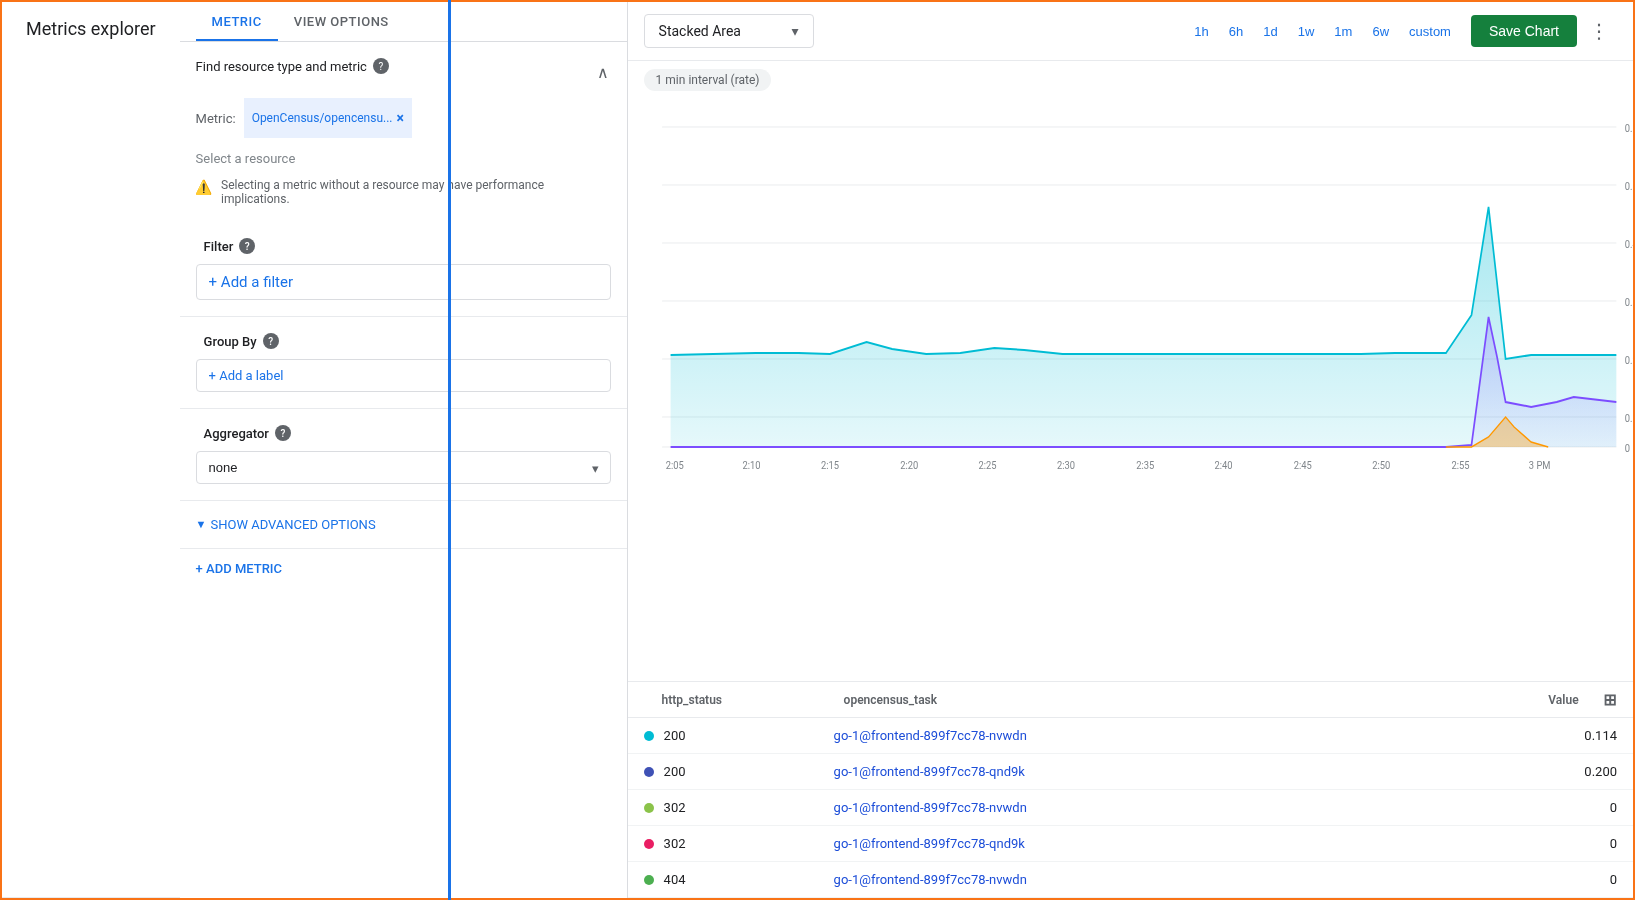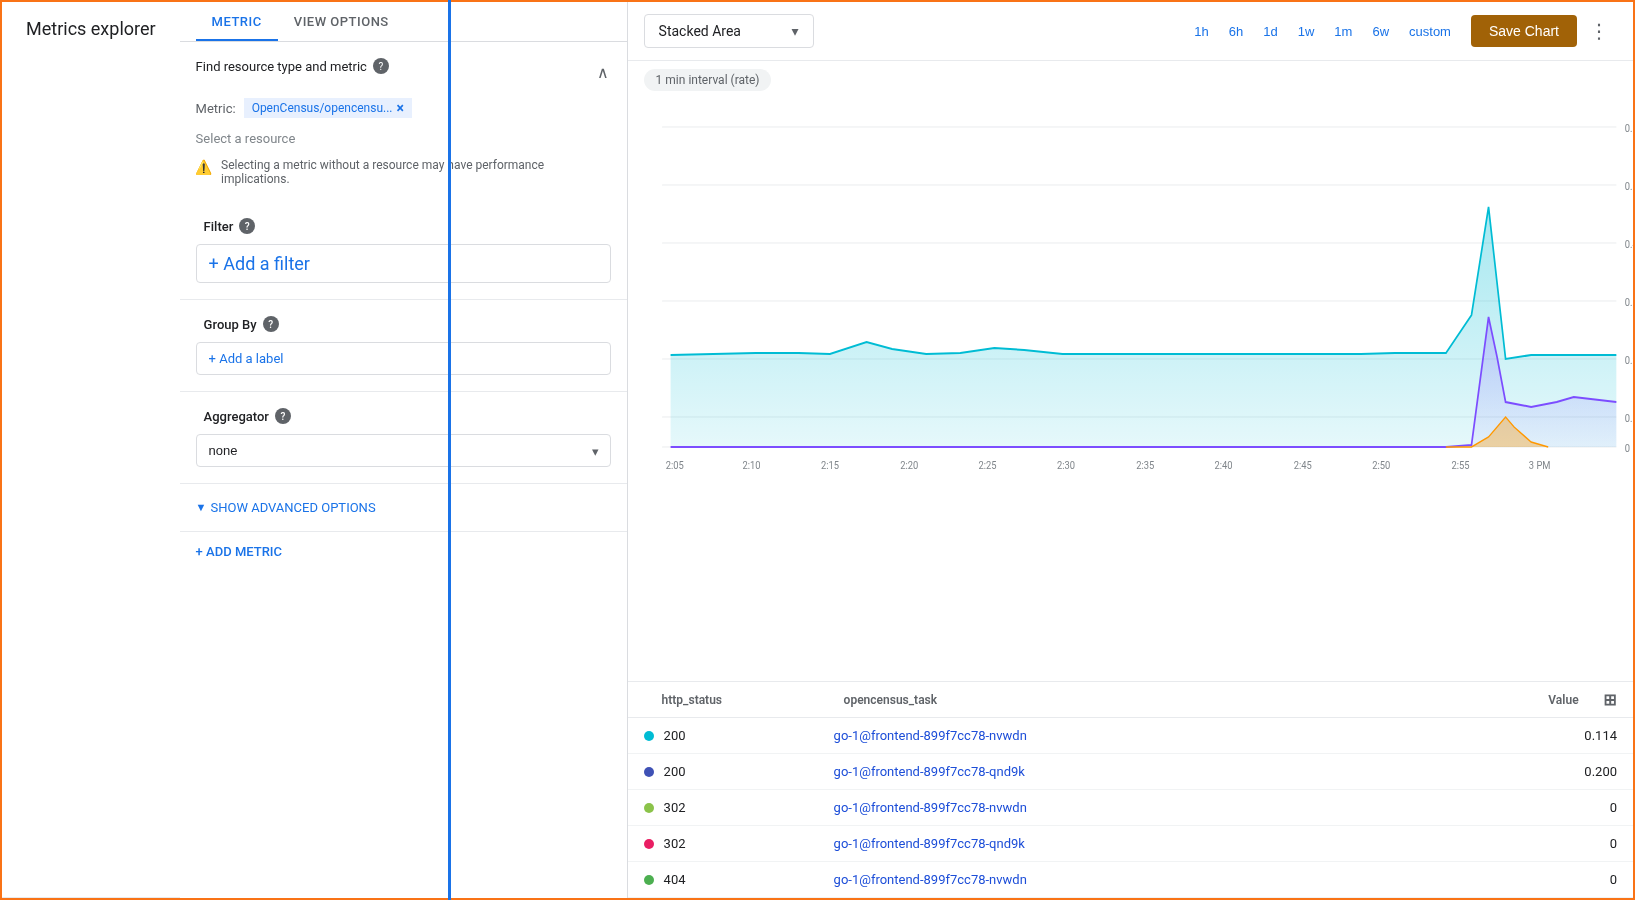--- a/index.html
+++ b/index.html
@@ -22,31 +22,31 @@
     .panel-section { padding: 16px; border-bottom: 1px solid #e8eaed; }
 
     .collapse-btn { background: none; border: none; cursor: pointer; color: #5f6368; font-size: 16px; padding: 2px; }
 
     .find-resource-section { padding: 16px; }
     .find-resource-label { font-size: 13px; color: #202124; margin-bottom: 12px; display: flex; align-items: center; gap: 6px; }
     .help-icon { width: 16px; height: 16px; border-radius: 50%; background: #5f6368; color: #fff; font-size: 10px; display: inline-flex; align-items: center; justify-content: center; cursor: pointer; }
 
     .metric-row { display: flex; align-items: center; gap: 8px; margin-bottom: 9px; }
     .metric-label { font-size: 13px; color: #5f6368; }
-    .metric-chip { display: inline-flex; align-items: center; gap: 4px; background: #e8f0fe; border-radius: 0; padding: 2px 8px; font-size: 12px; color: #1a73e8; }
+    .metric-chip { display: inline-flex; align-items: center; gap: 4px; background: #e8f0fe; border-radius: 0; padding: 12px 8px; font-size: 12px; color: #1a73e8; }
     .chip-close { cursor: pointer; color: #1a73e8; font-size: 14px; font-weight: bold; }
 
     .select-resource { font-size: 13px; color: #80868b; margin-bottom: 8px; padding: 4px 0; }
 
     .warning-box { display: flex; align-items: flex-start; gap: 8px; font-size: 12px; color: #5f6368; margin-top: 8px; }
     .warning-icon { font-size: 14px; margin-top: 1px; }
 
     .section-label { font-size: 13px; font-weight: 500; color: #202124; display: flex; align-items: center; gap: 6px; margin-bottom: 10px; padding-left: 8px; }
 
-    .add-filter-box { border: 1px solid #dadce0; border-radius: 4px; padding: 8px 12px; color: #1a73e8; font-size: 18px; cursor: pointer; }
+    .add-filter-box { border: 1px solid #dadce0; border-radius: 4px; padding: 8px 12px; color: #1a73e8; font-size: 15px; cursor: pointer; }
 
     .add-label-box { border: 1px solid #dadce0; border-radius: 4px; padding: 8px 12px; color: #1a73e8; font-size: 13px; cursor: pointer; }
 
     .select-dropdown { width: 100%; border: 1px solid #dadce0; border-radius: 4px; padding: 8px 12px; font-size: 13px; color: #202124; background: #fff; appearance: none; cursor: pointer; }
     .select-wrapper { position: relative; }
     .select-wrapper::after { content: '▾'; position: absolute; right: 12px; top: 50%; transform: translateY(-50%); color: #5f6368; pointer-events: none; }
 
     .show-advanced { color: #1a73e8; font-size: 13px; cursor: pointer; display: flex; align-items: center; gap: 4px; padding: 16px; }
 
     .add-metric { padding: 12px 16px; color: #1a73e8; font-size: 13px; font-weight: 500; cursor: pointer; display: flex; align-items: center; gap: 4px; border-top: 1px solid #e8eaed; }
@@ -55,21 +55,21 @@
     .right-panel { flex: 1; display: flex; flex-direction: column; overflow: hidden; background: #fff; }
 
     .chart-toolbar { display: flex; align-items: center; padding: 12px 16px; border-bottom: 1px solid #e8eaed; gap: 16px; }
 
     .chart-type-select { display: flex; align-items: center; gap: 8px; border: 1px solid #dadce0; border-radius: 4px; padding: 8px 14px; font-size: 14px; color: #202124; cursor: pointer; min-width: 170px; }
     .chart-type-arrow { color: #5f6368; margin-left: auto; }
 
     .time-range-buttons { display: flex; gap: 4px; margin-left: auto; align-items: center; }
     .time-btn { background: none; border: none; font-size: 13px; color: #1a73e8; cursor: pointer; padding: 6px 8px; border-radius: 4px; }
 
-    .save-chart-btn { background: #a16207; color: #fff; border: none; border-radius: 4px; padding: 8px 18px; font-size: 14px; font-weight: 500; cursor: pointer; margin-left: 8px; }
+    .save-chart-btn { background: #15803d; color: #fff; border: none; border-radius: 4px; padding: 8px 18px; font-size: 14px; font-weight: 500; cursor: pointer; margin-left: 8px; }
 
     .more-btn { background: none; border: none; font-size: 20px; color: #5f6368; cursor: pointer; padding: 4px 8px; }
 
     .chart-badge { display: inline-flex; align-items: center; background: #f1f3f4; border-radius: 16px; padding: 4px 12px; font-size: 12px; color: #5f6368; margin: 8px 16px; align-self: flex-start; }
 
     .chart-area { flex: 1; position: relative; overflow: hidden; padding: 8px 0 0 0; }
 
     svg.main-chart { width: 100%; height: 370px; display: block; }
 
     

